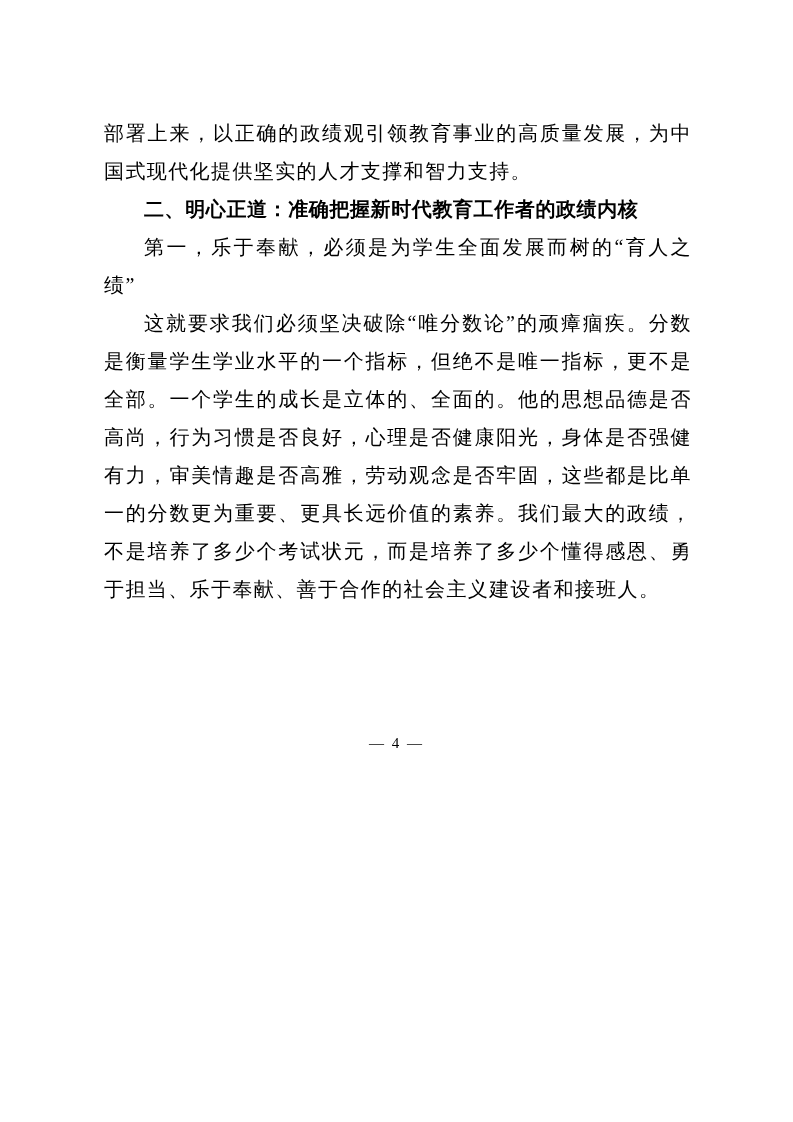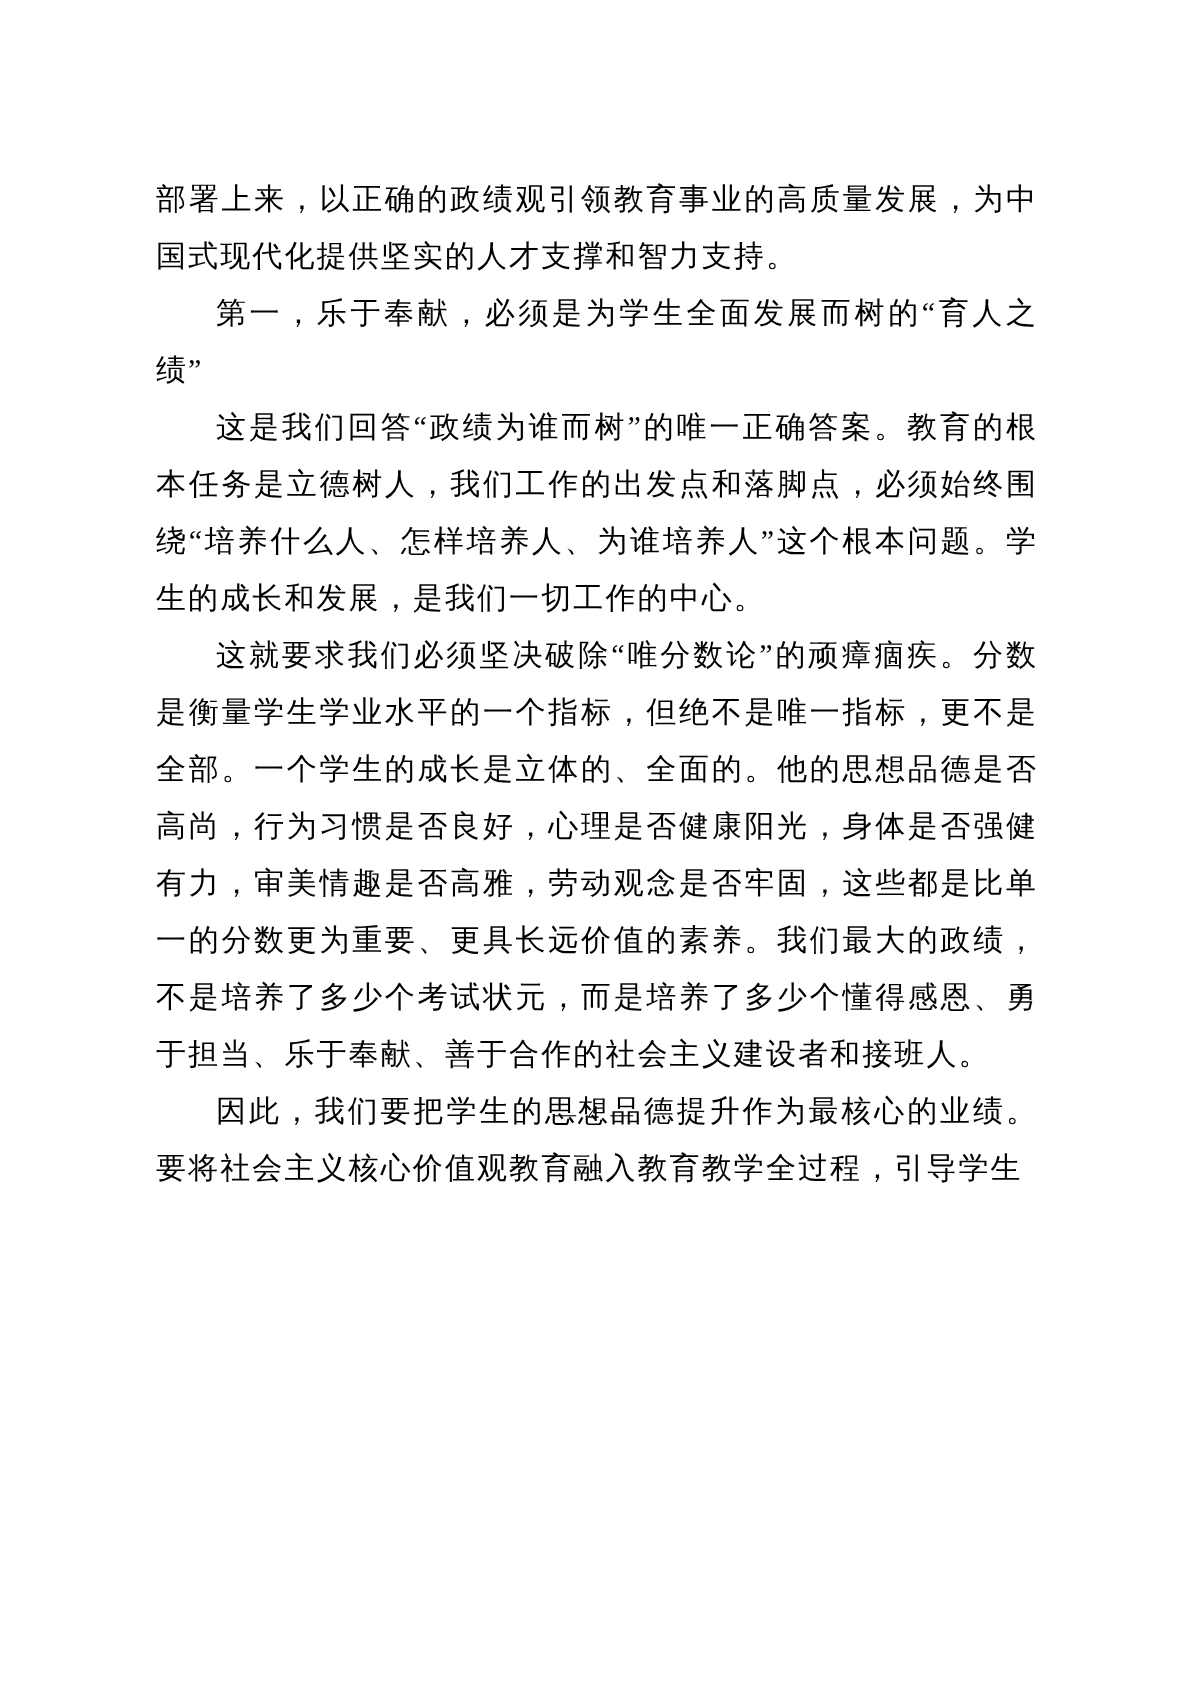--- a/index.html
+++ b/index.html
@@ -48,21 +48,20 @@
     letter-spacing: 2px;
     color: #000000;
   }
 </style>
 </head>
 <body>
 
 <div class="page">
   <div class="content">
       <p class="para continuation">部署上来，以正确的政绩观引领教育事业的高质量发展，为中国式现代化提供坚实的人才支撑和智力支持。</p>
+      <p class="para heading">二、明心正道：准确把握新时代教育工作者的政绩内核</p>
       <p class="para body">第一，乐于奉献，必须是为学生全面发展而树的“育人之绩”</p>
-      <p class="para body">这是我们回答“政绩为谁而树”的唯一正确答案。教育的根本任务是立德树人，我们工作的出发点和落脚点，必须始终围绕“培养什么人、怎样培养人、为谁培养人”这个根本问题。学生的成长和发展，是我们一切工作的中心。</p>
       <p class="para body">这就要求我们必须坚决破除“唯分数论”的顽瘴痼疾。分数是衡量学生学业水平的一个指标，但绝不是唯一指标，更不是全部。一个学生的成长是立体的、全面的。他的思想品德是否高尚，行为习惯是否良好，心理是否健康阳光，身体是否强健有力，审美情趣是否高雅，劳动观念是否牢固，这些都是比单一的分数更为重要、更具长远价值的素养。我们最大的政绩，不是培养了多少个考试状元，而是培养了多少个懂得感恩、勇于担当、乐于奉献、善于合作的社会主义建设者和接班人。</p>
-      <p class="para body">因此，我们要把学生的思想品德提升作为最核心的业绩。要将社会主义核心价值观教育融入教育教学全过程，引导学生</p>
     </div>
   <div class="footer">
     <span>— 4 —</span>
   </div>
 </div>
 
 </body></html>

